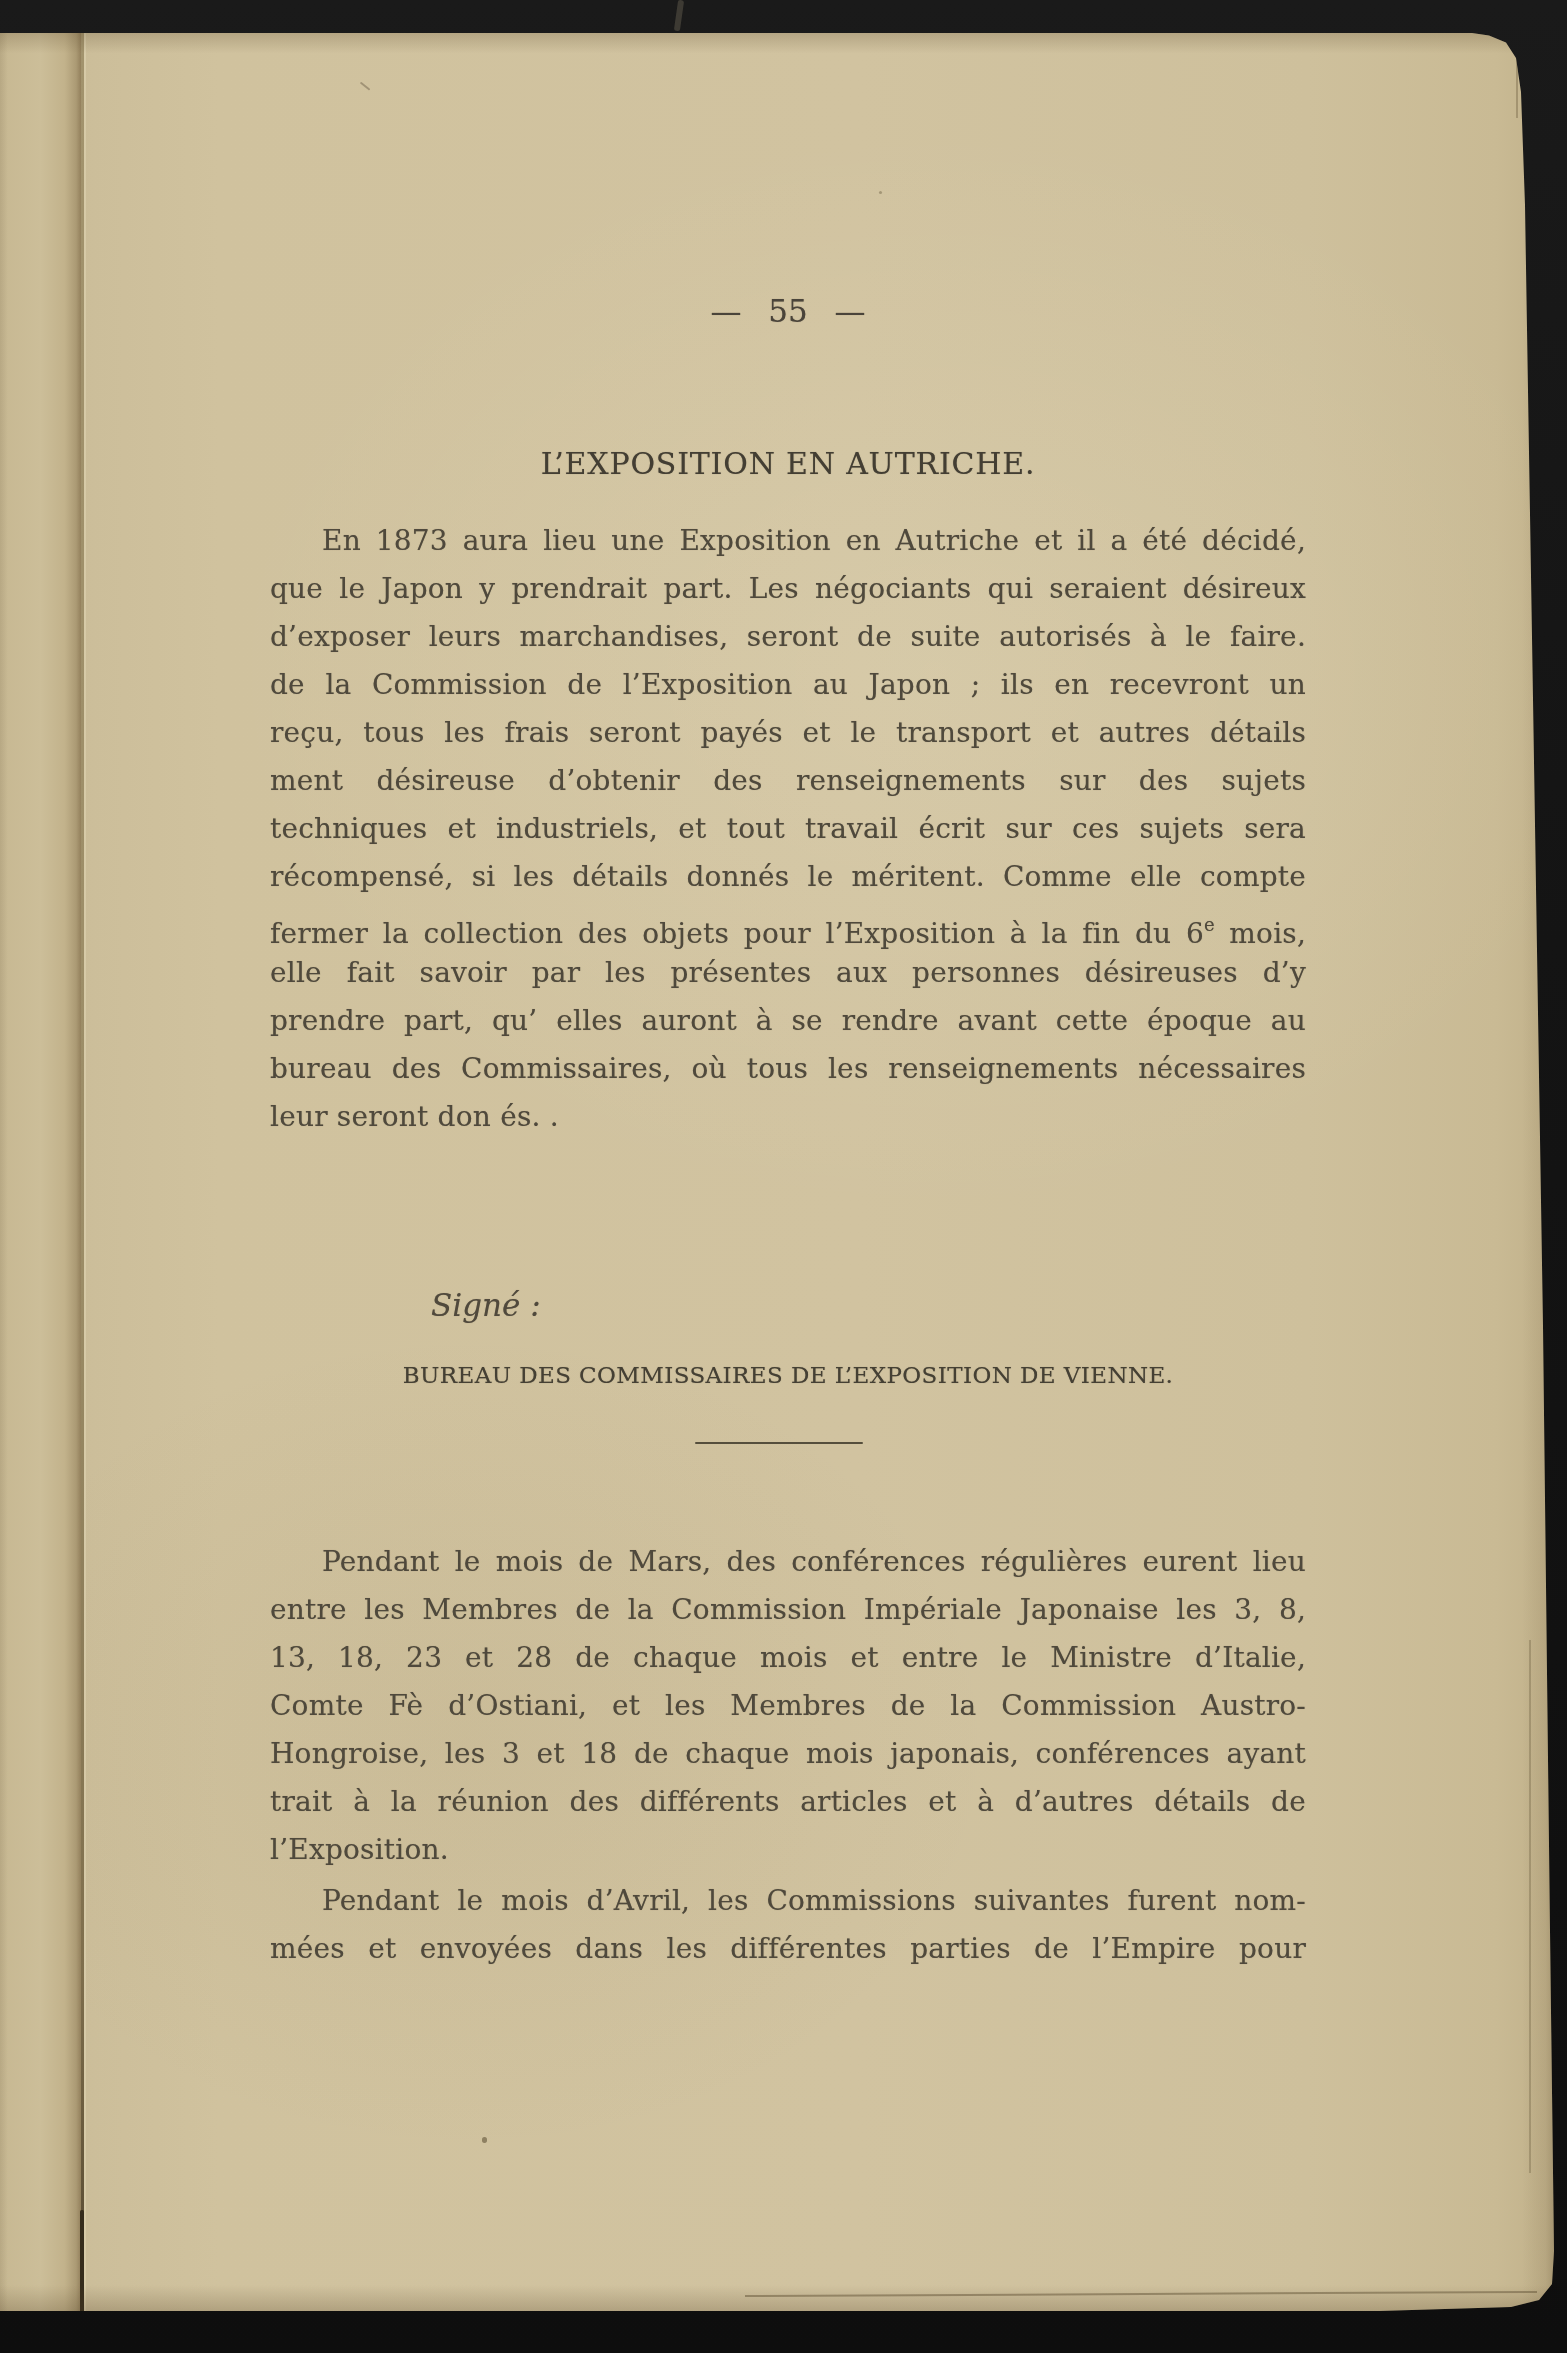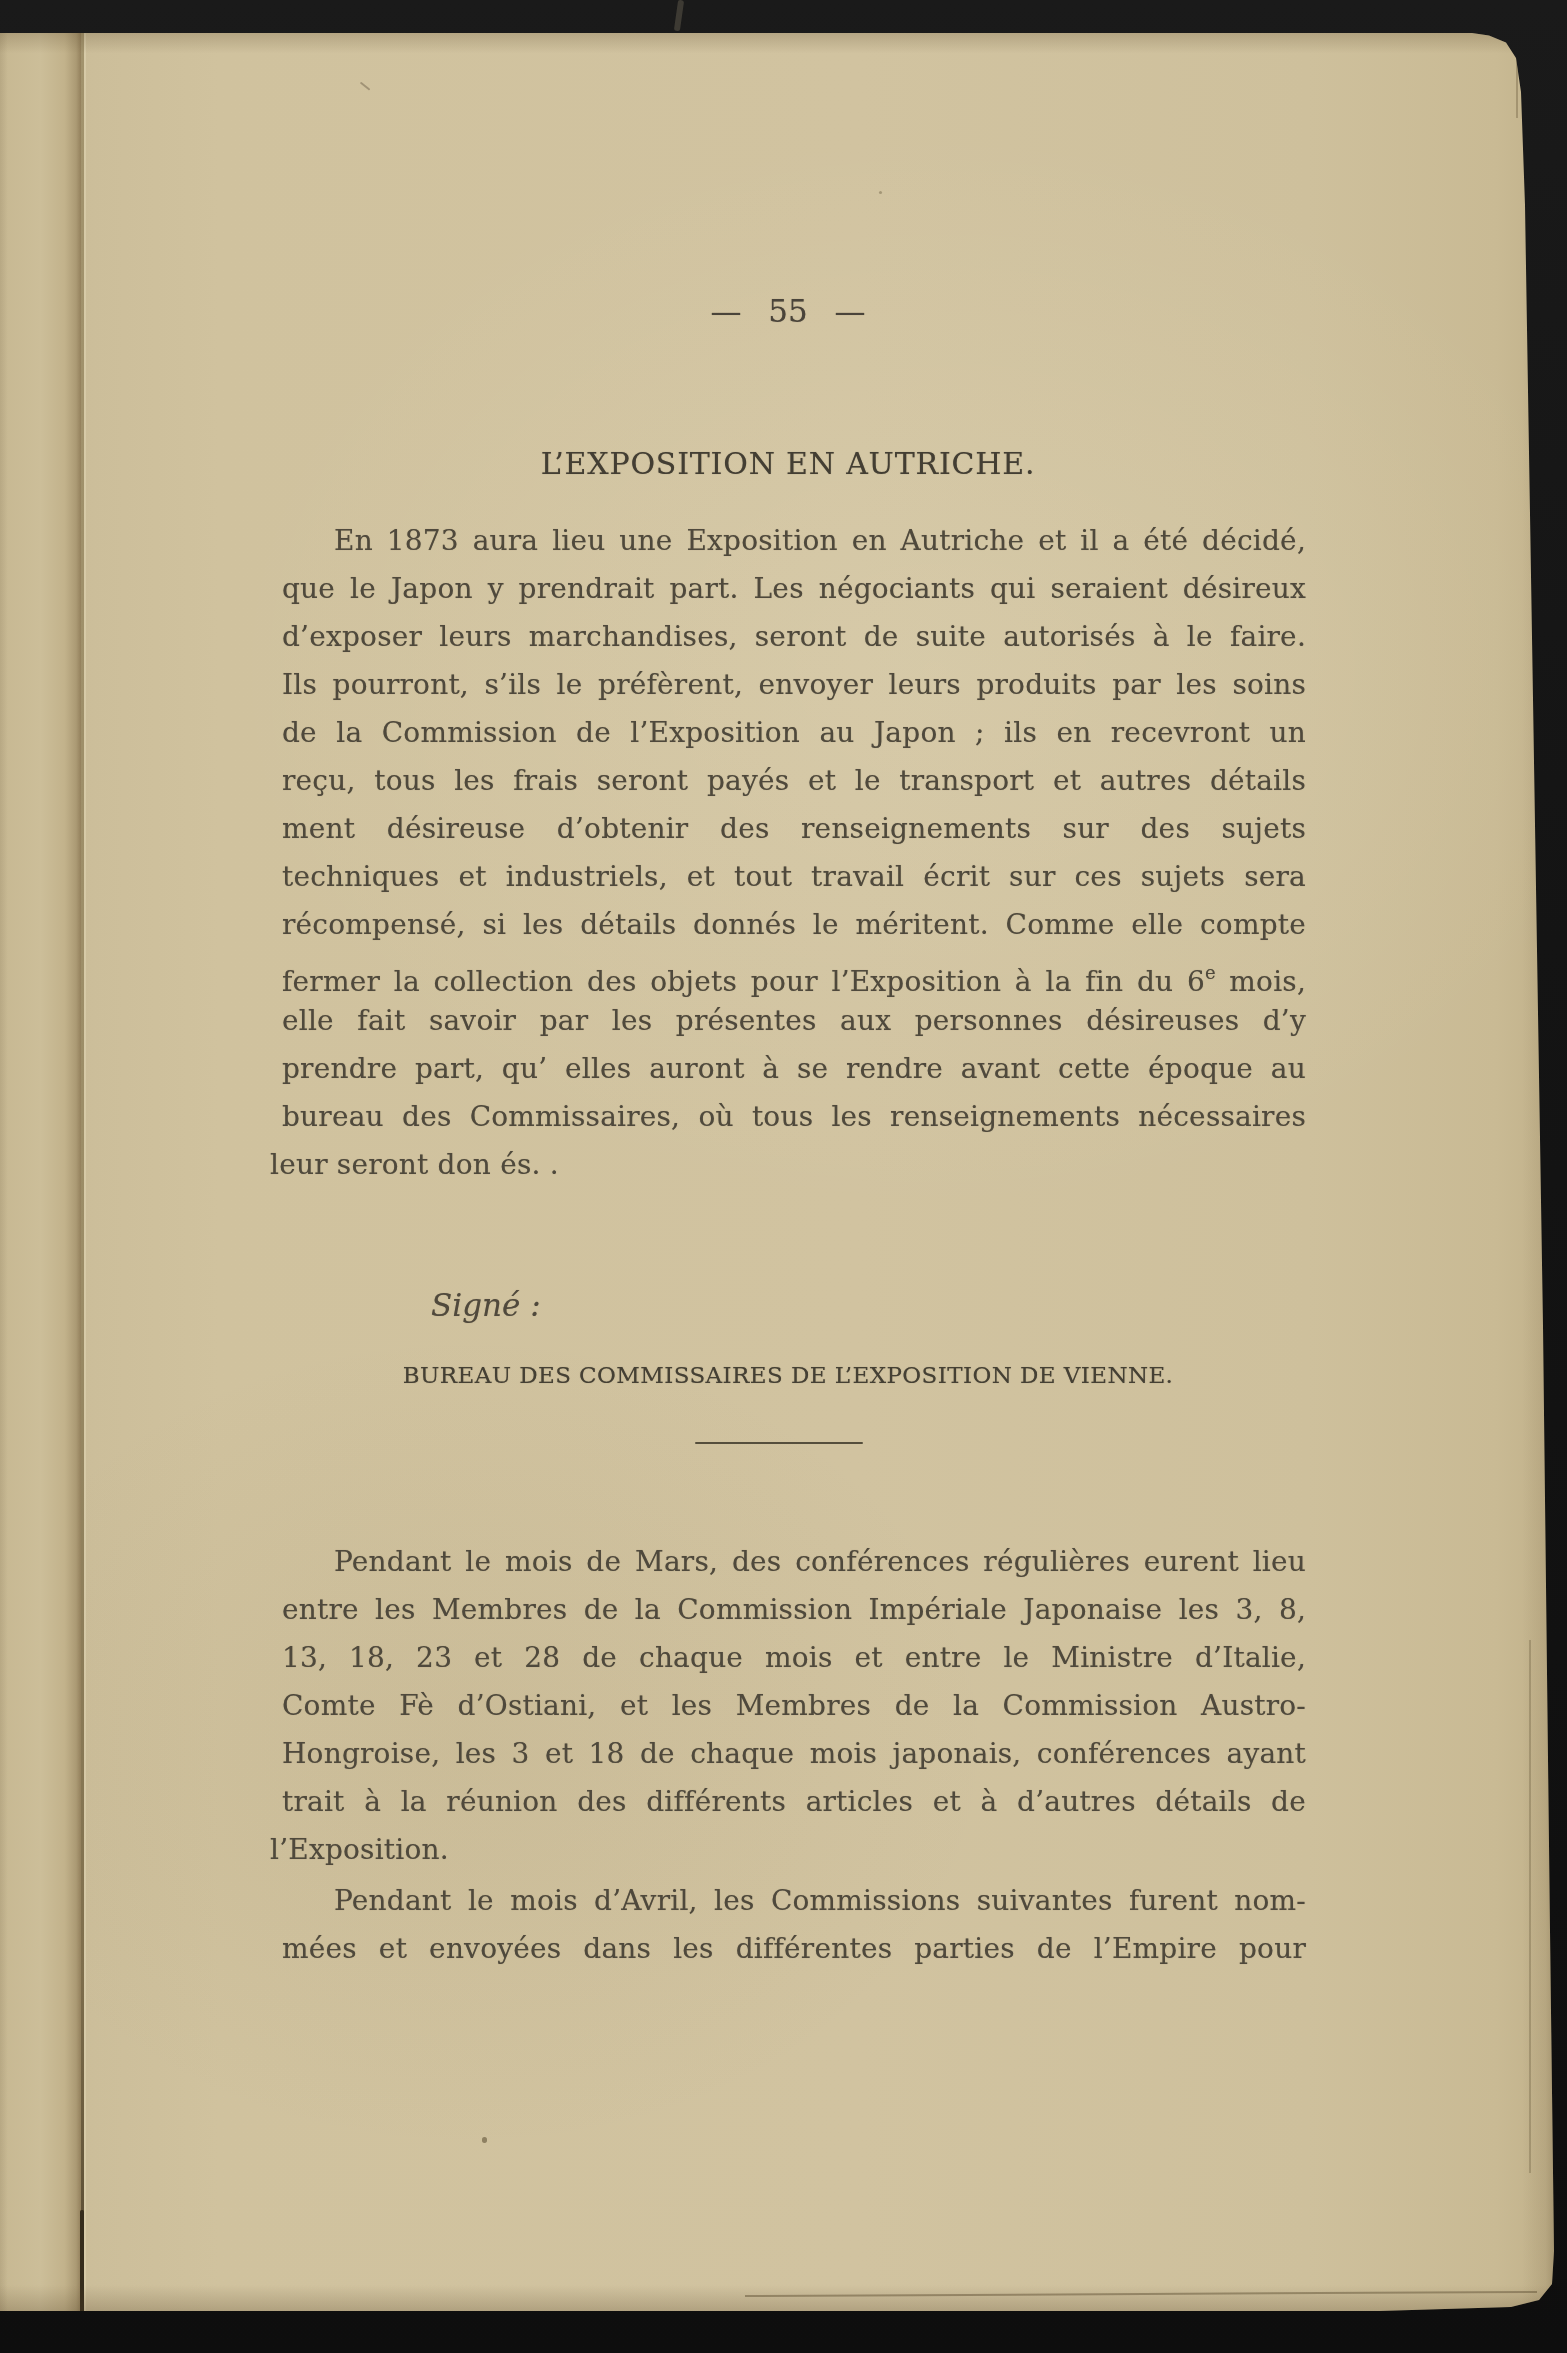--- a/index.html
+++ b/index.html
@@ -104,21 +104,21 @@
   .p1 { top: 484px; }
   .p2 { top: 1505px; }
   .p3 { top: 1844px; }
   .line {
     height: 48px; line-height: 48px;
     font-size: 28px; letter-spacing: 0.2px;
     white-space: normal;
     color: #4f493c;
     text-shadow: 0 0 0.8px rgba(72,64,48,0.40);
   }
-  .jl { text-align: justify; text-align-last: justify; text-justify: inter-word; margin-left: 12px; }
+  .jl { text-align: justify; text-align-last: justify; text-justify: inter-word; }
   .indent { text-indent: 52px; }
   .sup { font-size: 18px; vertical-align: 11.8px; letter-spacing: 0; }
   .signe {
     position: absolute; top: 1251px; left: 161px;
     font-style: italic; font-size: 31px; line-height: 42px;
     color: #50493c; text-shadow: 0 0 0.8px rgba(72,64,48,0.4);
   }
   .bureau {
     position: absolute; top: 1321px; left: 0; width: 100%;
     text-align: center; white-space: nowrap;
@@ -152,21 +152,20 @@
     <div class="content">
 
       <div class="pagenum">— 55 —</div>
 
       <h1 class="title">L’EXPOSITION EN AUTRICHE.</h1>
 
       <div class="para p1">
         <div class="line jl indent">En 1873 aura lieu une Exposition en Autriche et il a été décidé,</div>
         <div class="line jl">que le Japon y prendrait part. Les négociants qui seraient désireux</div>
         <div class="line jl">d’exposer leurs marchandises, seront de suite autorisés à le faire.</div>
-        <div class="line jl">Ils pourront, s’ils le préfèrent, envoyer leurs produits par les soins</div>
         <div class="line jl">de la Commission de l’Exposition au Japon ; ils en recevront un</div>
         <div class="line jl">reçu, tous les frais seront payés et le transport et autres détails</div>
         <div class="line jl">ment désireuse d’obtenir des renseignements sur des sujets</div>
         <div class="line jl">techniques et industriels, et tout travail écrit sur ces sujets sera</div>
         <div class="line jl">récompensé, si les détails donnés le méritent. Comme elle compte</div>
         <div class="line jl"><span>fermer la collection des objets pour l’Exposition à la fin du 6</span><span class="sup">e</span><span> mois,</span></div>
         <div class="line jl">elle fait savoir par les présentes aux personnes désireuses d’y</div>
         <div class="line jl">prendre part, qu’ elles auront à se rendre avant cette époque au</div>
         <div class="line jl">bureau des Commissaires, où tous les renseignements nécessaires</div>
         <div class="line">leur seront don és. .</div>

